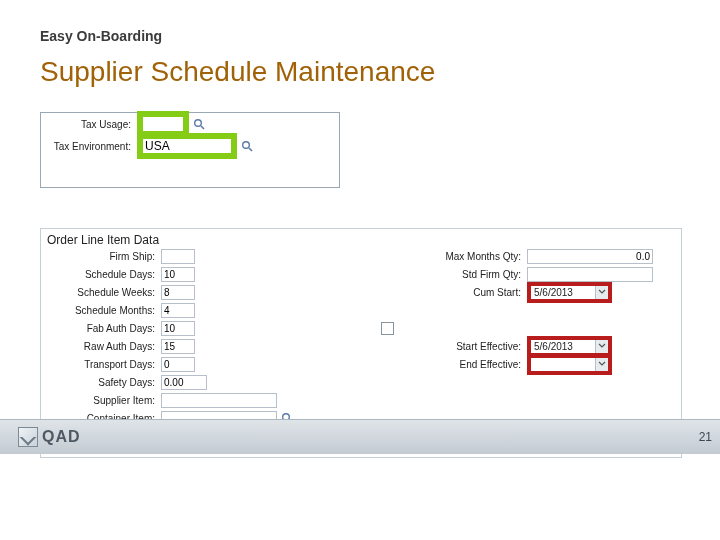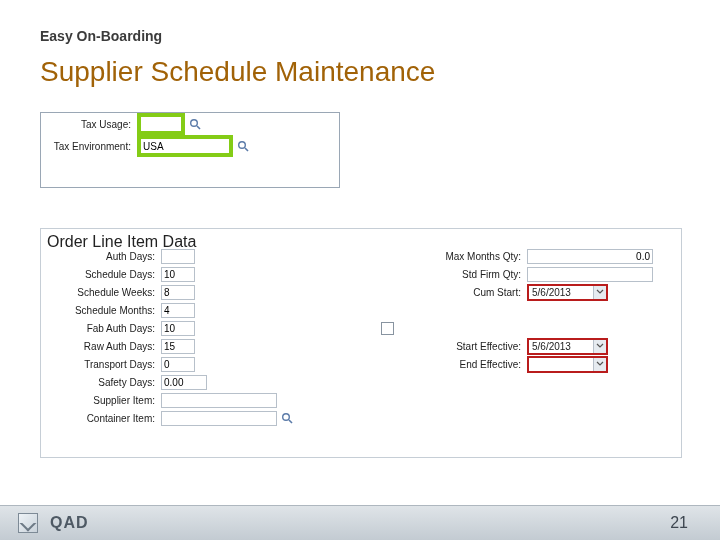--- a/index.html
+++ b/index.html
@@ -1,52 +1,52 @@
 <!DOCTYPE html>
 <html><head>
 <meta charset="utf-8">
 <style>
   html,body{margin:0;padding:0;width:720px;height:540px;background:#fff;font-family:Arial,Helvetica,sans-serif;color:#333;overflow:hidden}
-  .slide{position:relative;width:720px;height:540px}
+  .slide{position:relative;width:720px;height:454px}
   .eyebrow{position:absolute;left:40px;top:28px;font-weight:bold;font-size:14px;color:#3b3b3b}
   .title{position:absolute;left:40px;top:56px;font-weight:normal;font-size:28px;color:#a16207}
   
   .tax-panel{position:absolute;left:40px;top:112px;width:298px;height:74px;border:1px solid #9aa7b5;background:#fff}
   .tax-row{height:22px;display:flex;align-items:center;font-size:10px;color:#222}
   .tax-row .lbl{width:90px;text-align:right;padding-right:6px;white-space:nowrap}
-  .tax-row .inp{border:4px solid #84cc16;height:14px;font-size:10px;padding:0 2px;background:#fff}
+  .tax-row .inp{border:6px solid #84cc16;height:14px;font-size:12px;padding:0 2px;background:#fff}
   .tax-row .inp.short{width:36px}
   .tax-row .inp.med{width:84px}
   .tax-row .lookup{margin-left:4px}
   .chk{width:11px;height:11px;border:1px solid #8894a0;background:#fff}
   .lookup svg{display:block}
   
   .order-panel{position:absolute;left:40px;top:228px;width:640px;height:228px;border:1px solid #c6ced6;background:#fff}
-  .order-panel .heading{position:absolute;left:6px;top:4px;font-size:16px;color:#222;white-space:nowrap}
+  .order-panel .heading{position:absolute;left:6px;top:4px;font-size:12px;color:#222;white-space:nowrap}
   .col{position:absolute;top:18px;width:310px}
   .col.left{left:6px}
   .col.right{left:340px;width:290px}
   .frow{height:18px;display:flex;align-items:center;font-size:10px;color:#222}
   .frow .flbl{width:108px;text-align:right;padding-right:6px;white-space:nowrap}
   .col.right .frow .flbl{width:140px}
   .frow .finp{border:1px solid #b7c0ca;height:13px;font-size:10px;padding:0 2px;background:#fff}
   .finp.w28{width:28px}
   .finp.w40{width:40px}
   .finp.w100{width:110px}
-  .dropdown{display:inline-flex;align-items:center;border:2px solid #b91c1c;height:13px;background:#fff}
+  .dropdown{display:inline-flex;align-items:center;border:4px solid #b91c1c;height:13px;background:#fff}
   .dropdown .caret{width:12px;height:13px;display:flex;align-items:center;justify-content:center;background:#e6ebf0;border-left:1px solid #b7c0ca}
   .dropdown .dval{font-size:10px;padding:0 3px;min-width:54px}
   .col.right .dropdown .dval{min-width:58px}
   
   .footer{position:absolute;left:0;bottom:0;width:100%;height:34px;background:linear-gradient(#dfe4e8,#c3cbd2);border-top:1px solid #aeb7bf;display:flex;align-items:center;justify-content:space-between}
-  .logo{display:flex;align-items:center;margin-left:18px;gap:12px}
+  .logo{display:flex;align-items:center;margin-left:18px;gap:4px}
   .logo .mark{width:18px;height:18px;border:1px solid #7d8a96;background:linear-gradient(135deg,#eef3f7,#c9d2da);position:relative}
   .logo .mark:after{content:"";position:absolute;left:3px;top:3px;width:8px;height:8px;border:2px solid #6d7a86;border-left-color:transparent;border-top-color:transparent;transform:rotate(45deg)}
   .logo .txt{font-size:16px;font-weight:bold;color:#4e5964;letter-spacing:1px}
-  .pagenum{margin-right:32px;font-size:16px;color:#3d4650}
+  .pagenum{margin-right:8px;font-size:12px;color:#3d4650}
   .caret svg{display:block}
 </style>
 </head>
 <body>
 
 <div class="slide">
   <div class="eyebrow">Easy On-Boarding</div>
   <div class="title">Supplier Schedule Maintenance</div>
 
   <div class="tax-panel">
@@ -70,21 +70,21 @@
           </svg>
       </span>
     </div>
   </div>
 
   <div class="order-panel">
     <div class="heading">Order Line Item Data</div>
 
     <div class="col left">
       <div class="frow">
-          <span class="flbl">Auth Days:</span>
+          <span class="flbl">Firm Ship:</span>
           <input class="finp w28" value="" style="">
         </div>
       <div class="frow">
           <span class="flbl">Schedule Days:</span>
           <input class="finp w28" value="10" style="">
         </div>
       <div class="frow">
           <span class="flbl">Schedule Weeks:</span>
           <input class="finp w28" value="8" style="">
         </div>

